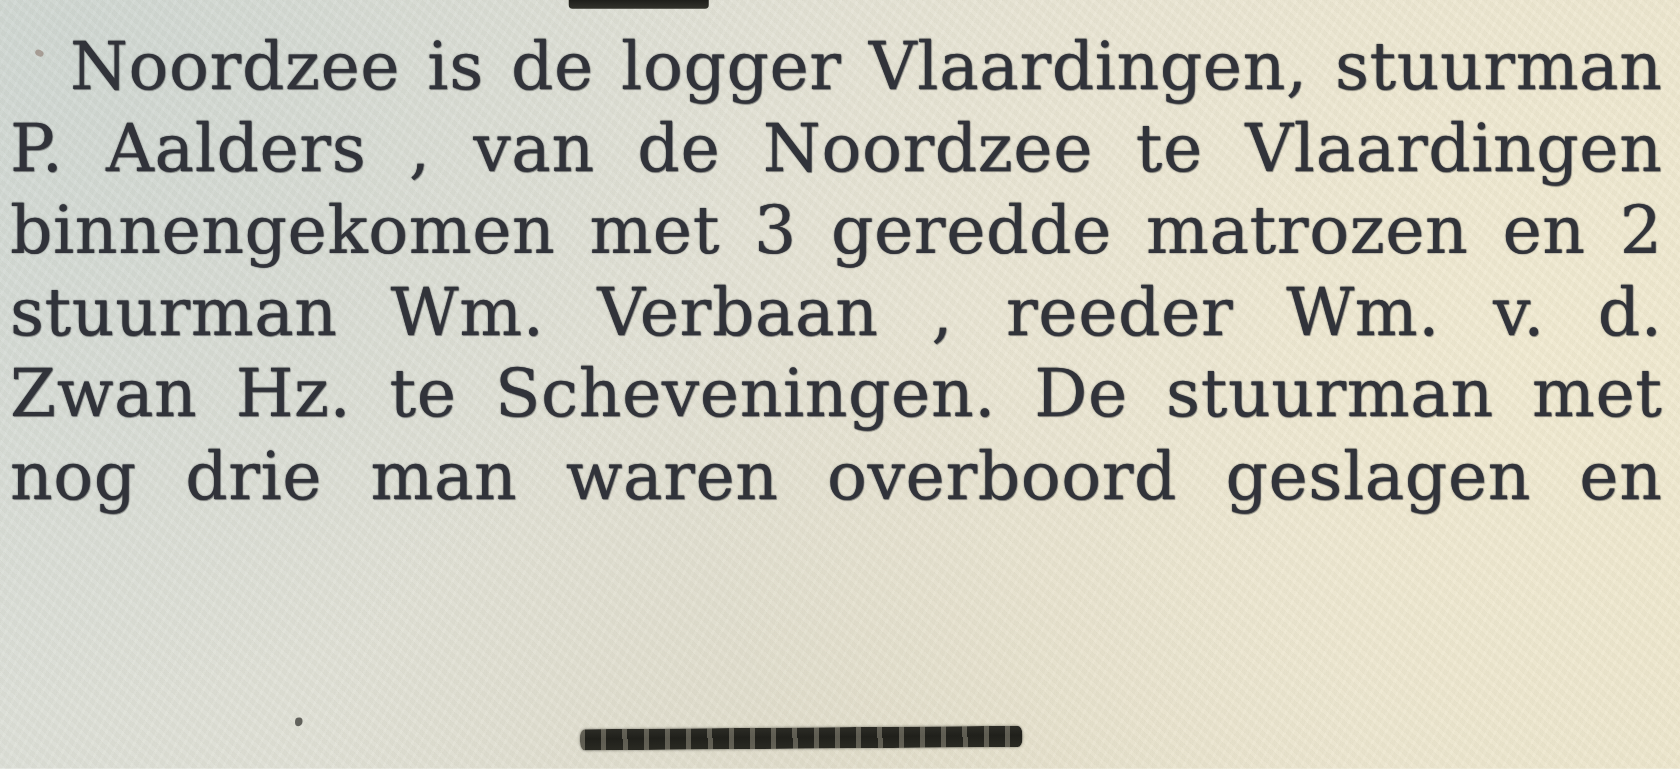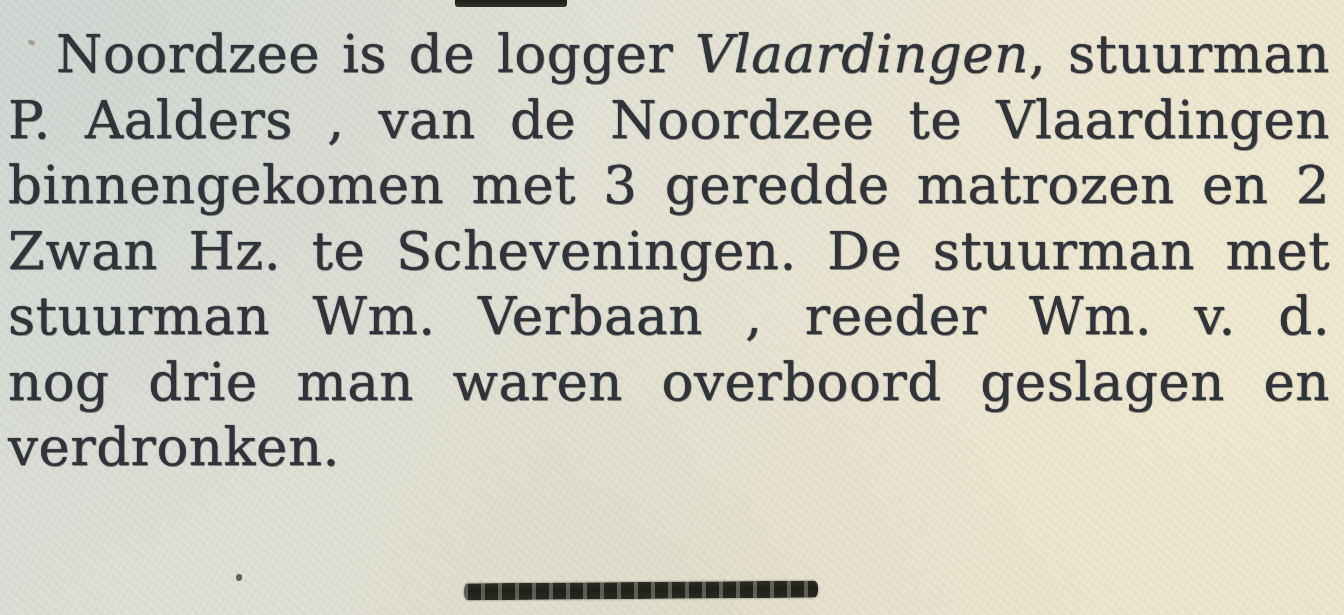--- a/index.html
+++ b/index.html
@@ -44,21 +44,21 @@
     text-shadow: 0 0 1.2px rgba(36,38,44,0.85), 0.6px 0.6px 0.6px rgba(46,48,52,0.45);
     text-align: justify;
     text-align-last: justify;
     white-space: nowrap;
   }
   .line.indent { padding-left: 48px; }
   .line.last {
     text-align: left;
     text-align-last: left;
   }
-  .seg-italic { font-style: italic; }
+  .seg-italic { }
 
   
   .rule-bottom {
     position: absolute;
     left: 464px;
     top: 582px;
     width: 354px;
     height: 17px;
     background:
       repeating-linear-gradient(90deg, rgba(235,228,205,0.30) 0 4px, rgba(0,0,0,0) 4px 17px),
@@ -102,24 +102,23 @@
 <div class="rule-top"></div>
 
 <div class="clipping">
   <div class="line indent"><span>Noordzee is de logger </span><span class="seg-italic">Vlaardingen</span><span>, stuurman</span></div>
 
   <div class="line"><span>P. Aalders , van de Noordzee te Vlaardingen</span></div>
 
   <div class="line"><span>binnengekomen met 3 geredde matrozen en 2</span></div>
 
 
+  <div class="line"><span>stuurman Wm. Verbaan , reeder Wm. v. d.</span></div>
+
   <div class="line"><span>Zwan Hz. te Scheveningen. De stuurman met</span></div>
-
-  <div class="line"><span>stuurman Wm. Verbaan , reeder Wm. v. d.</span></div>
 
   <div class="line"><span>nog drie man waren overboord geslagen en</span></div>
 
-  <div class="line last"><span>verdronken.</span></div>
 </div>
 
 <div class="rule-bottom"></div>
 <div class="speck-1"></div>
 <div class="speck-2"></div>
 
 </body></html>

